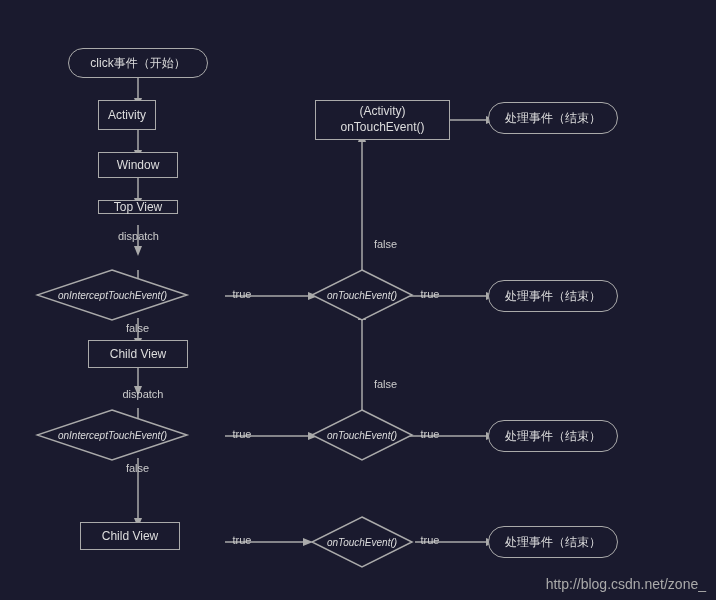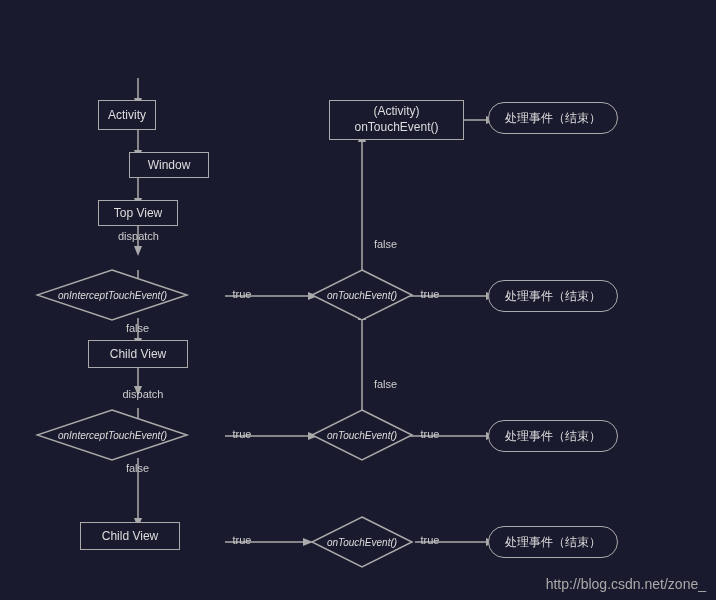--- a/index.html
+++ b/index.html
@@ -139,26 +139,27 @@
     <polygon points="358,142 362,130 366,142"></polygon>
 
     <line x1="435" y1="120" x2="488" y2="120"></line>
     <polygon points="486,116 496,120 486,124"></polygon>
 
     <line x1="362" y1="418" x2="362" y2="318"></line>
     <polygon points="358,320 362,308 366,320"></polygon>
 
   </svg>
 
+  <div class="box box-rounded" style="left:68px; top:48px; width:140px; height:30px;">click事件（开始）</div>
 
   <div class="box" style="left:98px; top:100px; width:58px; height:30px;">Activity</div>
 
-  <div class="box" style="left:98px; top:152px; width:80px; height:26px;margin-left:31px;">Window</div>
-
-  <div class="box" style="left:98px; top:200px; width:80px; height:26px;">Top View</div>
+  <div class="box" style="left:98px; top:152px; width:80px; height:26px;">Window</div>
+
+  <div class="box" style="left:98px; top:200px; width:80px; height:14px;">Top View</div>
 
   <div class="label" style="left:118px; top:230px; width:40px;">dispatch</div>
 
   <div class="diamond-shape" style="left:35px; top:268px; width:155px; height:55px;">
     <svg width="155" height="55">
       <polygon points="77,2 152,27 77,52 2,27" stroke="#aaa" stroke-width="1.5" fill="#1a1a2e"></polygon>
     </svg>
     <span class="diamond-text" style="font-size:10px;">onInterceptTouchEvent()</span>
   </div>
 
@@ -178,21 +179,21 @@
   </div>
 
   <div class="label" style="left:120px; top:462px; width:35px;">false</div>
 
   <div class="label" style="left:228px; top:428px; width:28px;">true</div>
 
   <div class="box" style="left:80px; top:522px; width:100px; height:28px;">Child View</div>
 
   <div class="label" style="left:228px; top:534px; width:28px;">true</div>
 
-  <div class="box" style="left:315px; top:100px; width:135px; height:40px; white-space:pre-line; line-height:1.3;margin-left:14px;">(Activity)
+  <div class="box" style="left:315px; top:100px; width:135px; height:40px; white-space:pre-line; line-height:1.3;">(Activity)
 onTouchEvent()</div>
 
   <div class="diamond-shape" style="left:310px; top:268px; width:104px; height:55px;">
     <svg width="104" height="55">
       <polygon points="52,2 102,27 52,52 2,27" stroke="#aaa" stroke-width="1.5" fill="#1a1a2e"></polygon>
     </svg>
     <span class="diamond-text" style="font-size:10px;">onTouchEvent()</span>
   </div>
 
   <div class="label" style="left:368px; top:238px; width:35px;">false</div>

